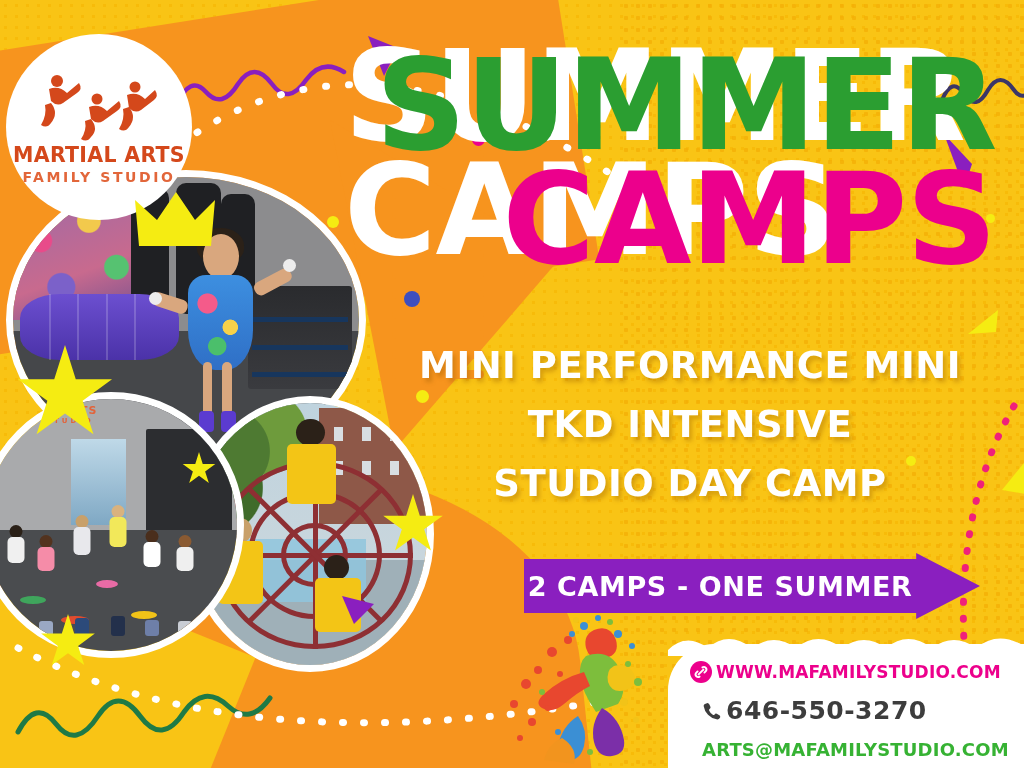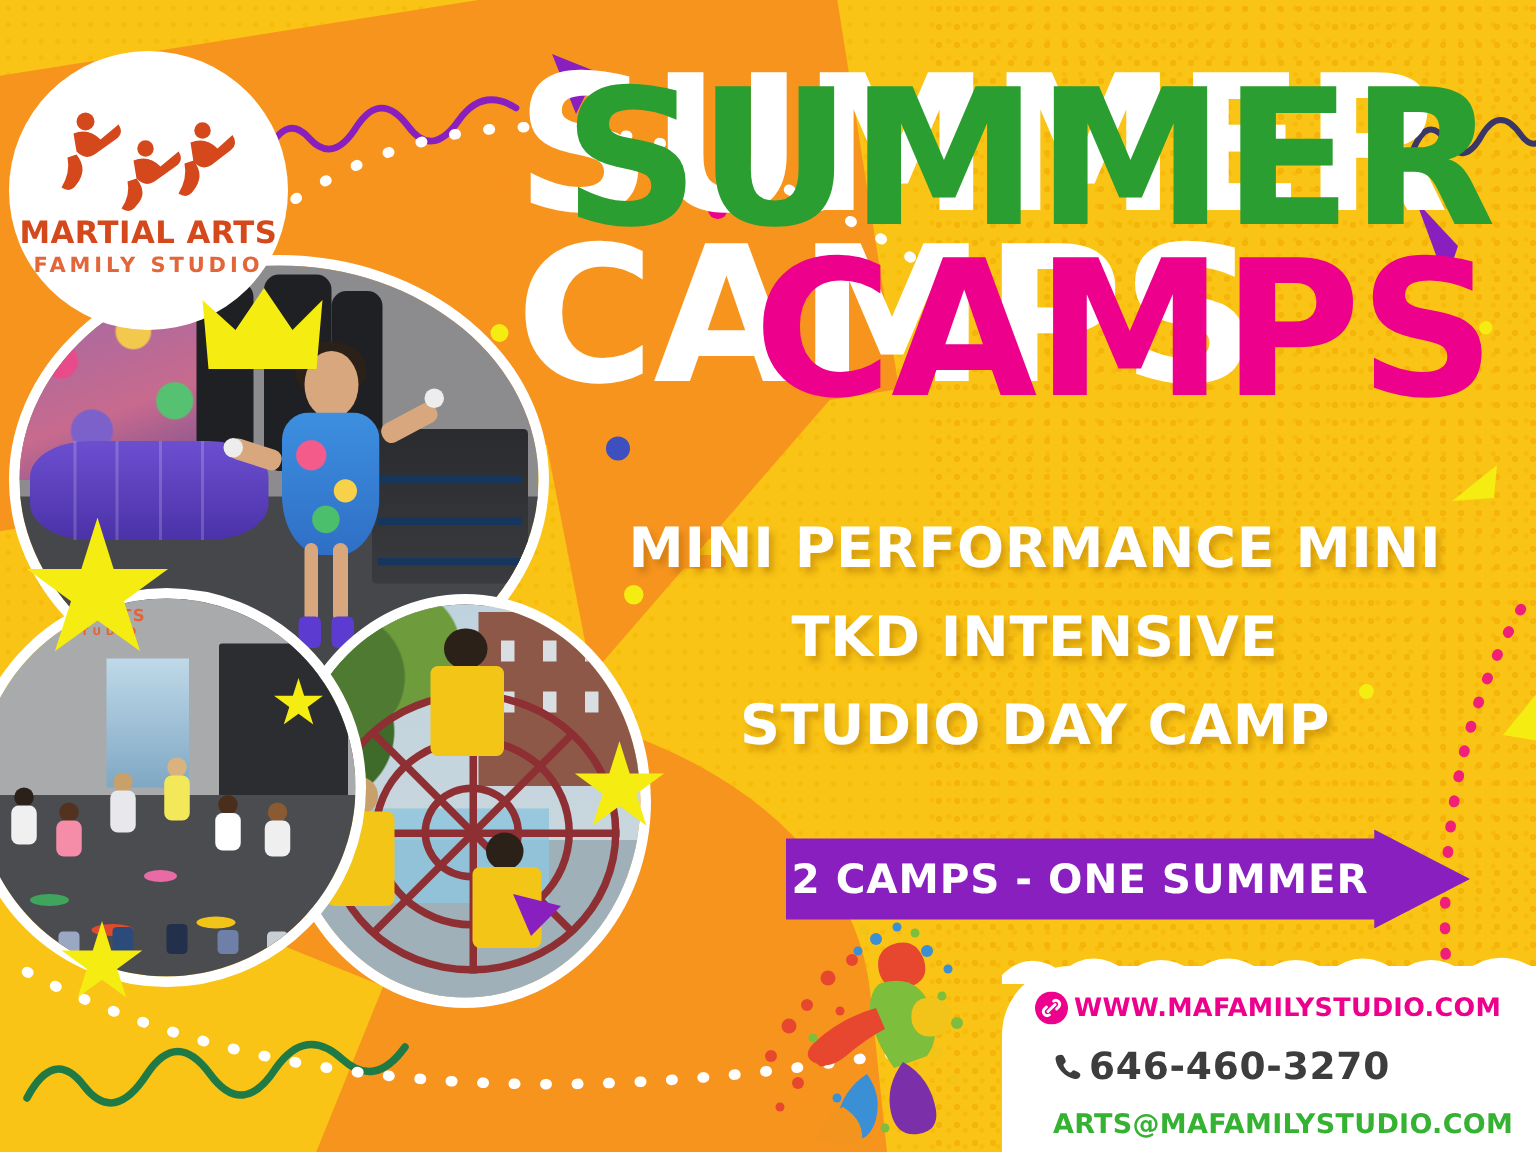--- a/index.html
+++ b/index.html
@@ -524,20 +524,20 @@
         </svg>
       </span>
       <span class="c-text" id="site-text">WWW.MAFAMILYSTUDIO.COM</span>
     </div>
     <div class="c-row" id="row-phone">
       <span class="ic">
         <svg width="20" height="20" viewBox="0 0 20 20">
           <path d="M5.2 2.4 q2.2 -1 3.2 1.2 l1 2.2 q0.6 1.4 -0.8 2.2 q-1 0.6 -0.4 1.8 q1.2 2.6 3.6 4 q1.1 0.6 1.8 -0.4 q0.9 -1.3 2.2 -0.6 l2.1 1.1 q2.1 1.1 0.9 3.1 q-1 1.7 -3.2 1.3 q-5 -0.9 -8.6 -4.6 q-3.6 -3.7 -4.3 -8.5 q-0.3 -2.2 2.5 -2.8 z" fill="#3D3D3D"></path>
         </svg>
       </span>
-      <span class="c-text" id="phone-text">646-460-3270</span>
+      <span class="c-text" id="phone-text">646-550-3270</span>
     </div>
     <div class="c-row" id="row-email">
       <span class="c-text" id="email-text">ARTS@MAFAMILYSTUDIO.COM</span>
     </div>
   </div>
 
 </div>
 
 </body></html>

